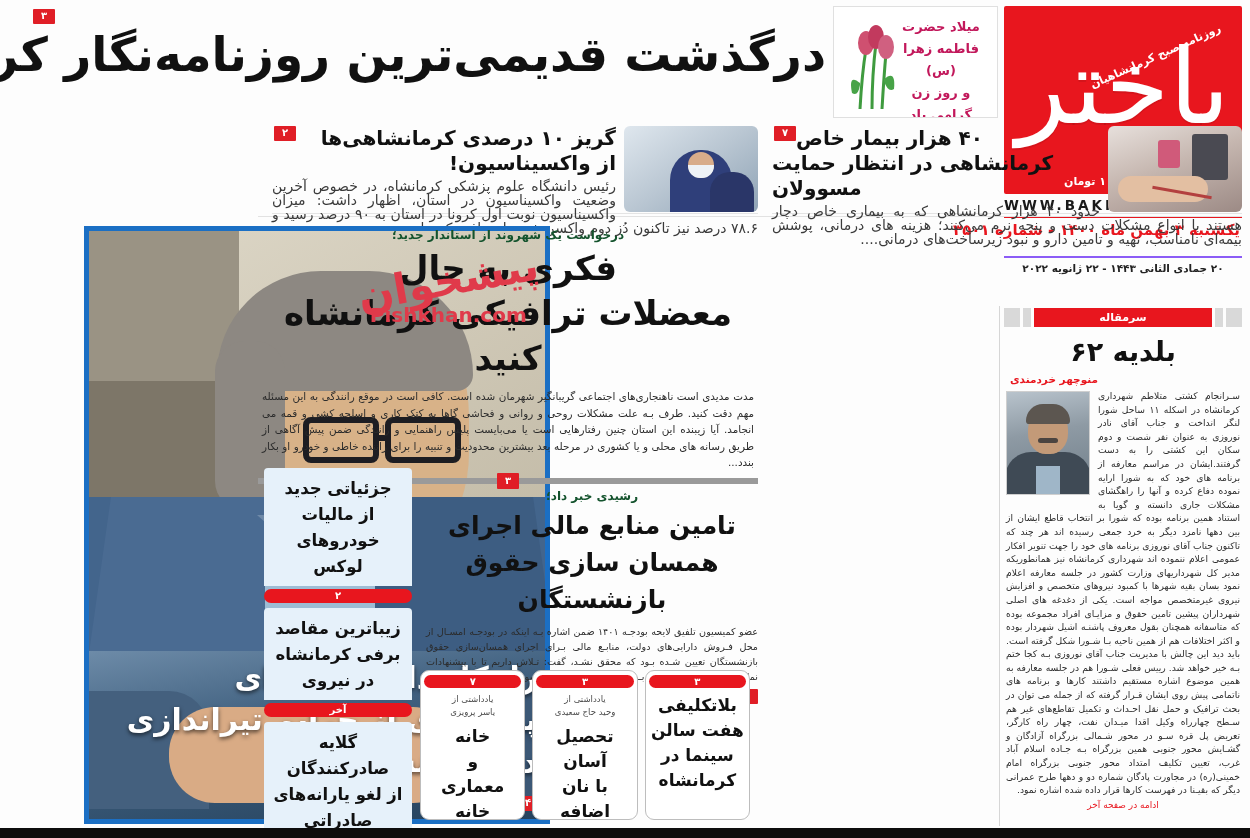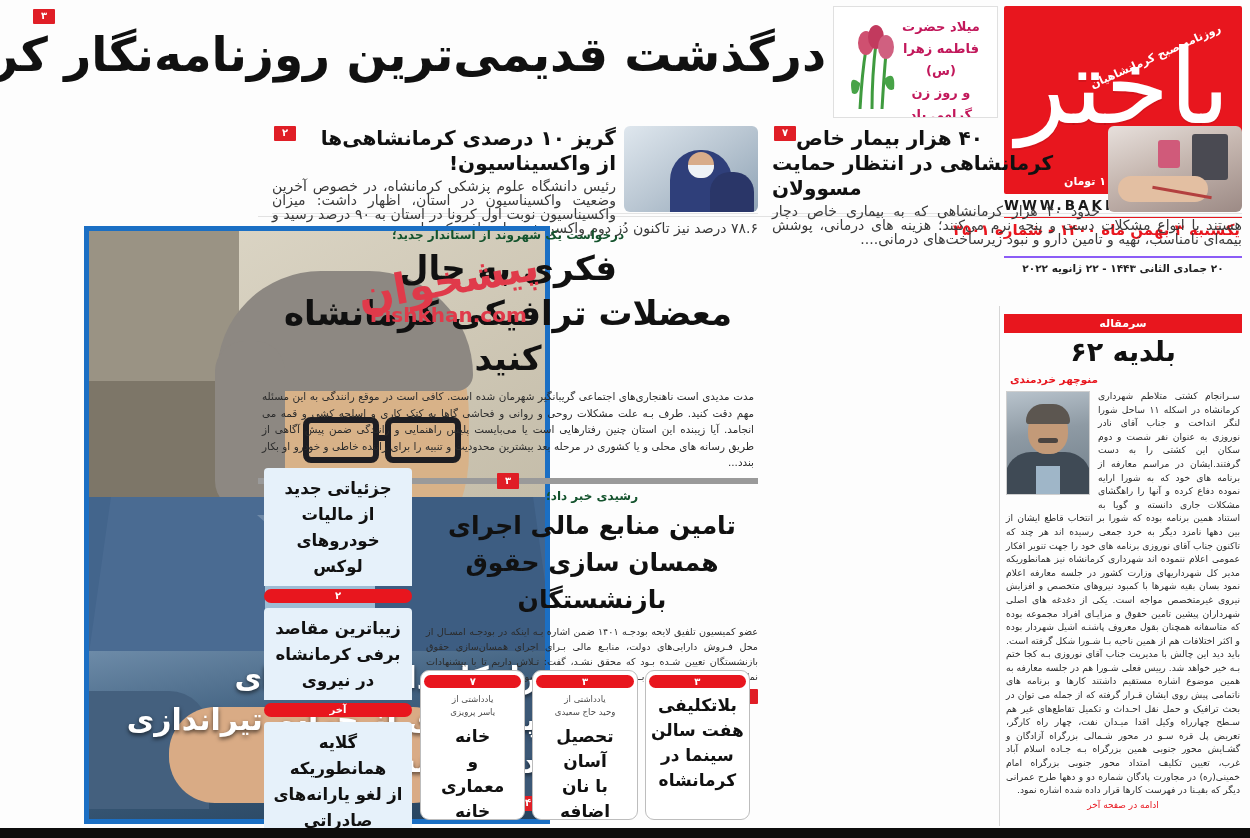--- a/index.html
+++ b/index.html
@@ -116,21 +116,20 @@
     position: absolute;
     top: 308px; right: 8px;
     width: 238px;
     height: 522px;
   }
   .edit-headbar {
     display: flex;
     align-items: stretch;
     height: 19px;
     gap: 3px;
-    flex-direction: column;
   }
   .edit-headbar .blk { background: #d9d9d9; width: 16px; }
   .edit-headbar .blk2 { background: #d9d9d9; width: 8px; }
   .edit-headbar .mid {
     flex: 1;
     background: #e8161e;
     color: #fff;
     font-size: 11px;
     font-weight: bold;
     text-align: center;
@@ -692,21 +691,21 @@
         <div>زیباترین مقاصد</div>
         <div>برفی کرمانشاه</div>
         <div>در نیروی</div>
       </div>
     </div>
     <div class="sbar">آخر</div>
 
     <div class="sbox">
       <div class="sbox-title">
         <div>گلایه</div>
-        <div>همانطوریکه</div>
+        <div>صادرکنندگان</div>
         <div>از لغو یارانه‌های</div>
         <div>صادراتی</div>
       </div>
     </div>
 
   </div>
 
   <div class="notes">
 
     <div class="note">

